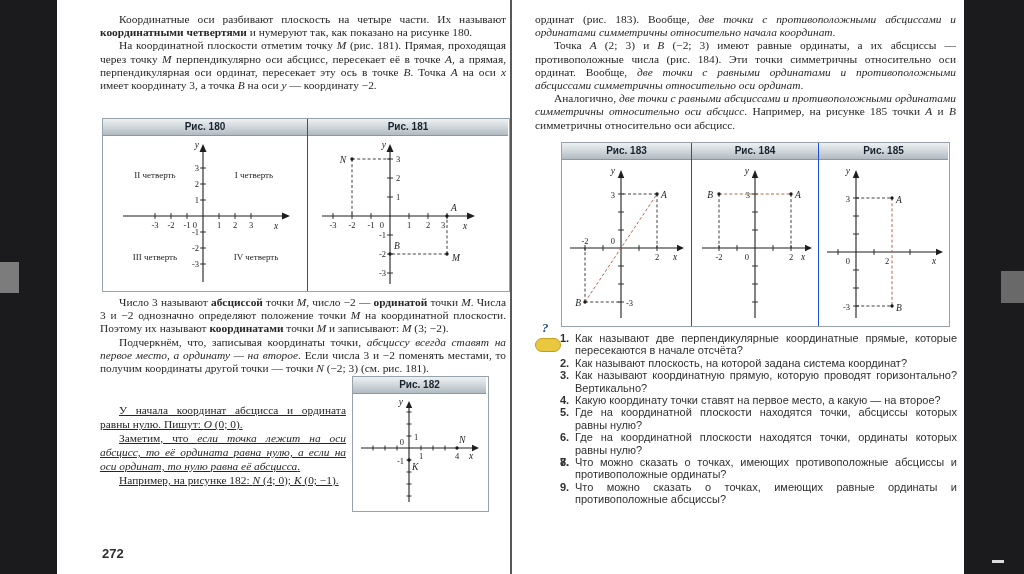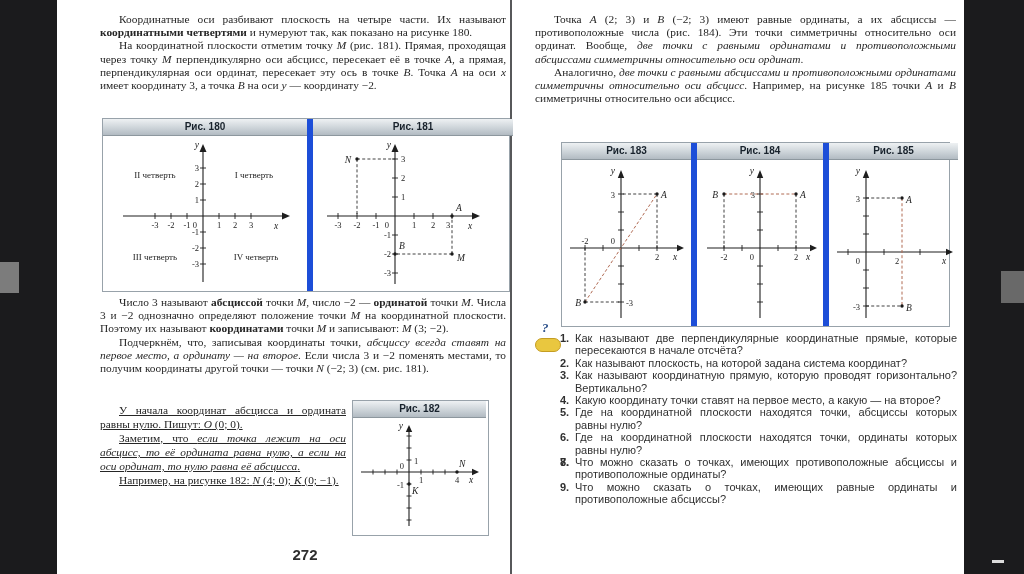--- a/index.html
+++ b/index.html
@@ -14,38 +14,38 @@
   .mini-dash{position:absolute;left:28px;top:560px;width:12px;height:3px;background:#dcdcdc;}
   .gutter{position:absolute;left:510px;top:0;width:2px;height:574px;background:#57585a;}
   
   .tblock{position:absolute;text-align:justify;font-size:11.4px;line-height:13.2px;}
   .tblock p{margin:0;text-indent:19px;}
   .tblock p.noindent{text-indent:0;}
   .smallcol{line-height:14px;text-decoration:underline;}
   
   .figbox{position:absolute;border:1px solid #98a2aa;background:#fff;display:flex;}
   .figpanel{position:relative;}
-  .figpanel + .figpanel{border-left:6px solid #1d4ed8;}
+  .figpanel + .figpanel{border-left:1px solid #1d4ed8;}
   .fighead{height:16px;line-height:16px;text-align:center;font-family:"Liberation Sans",sans-serif;
            font-weight:bold;font-size:10px;color:#18222c;border-bottom:1px solid #8d979e;
            background:linear-gradient(#eef1f3,#cdd4d9 55%,#b2bbc2);}
   .figpanel svg{display:block;}
   svg text{font-family:"Liberation Serif",serif;font-size:8.5px;fill:#1e1e1e;}
   svg text.var{font-style:italic;font-size:9.5px;}
   svg text.pt{font-style:italic;font-size:9.5px;}
   svg text.quad{font-size:9px;}
   .axis{stroke:#1e1e1e;stroke-width:1.1;}
   .tick{stroke:#1e1e1e;stroke-width:0.9;}
   .dash{stroke:#2a2a2a;stroke-width:0.9;stroke-dasharray:3,2.2;fill:none;}
   .rdash{stroke:#b06a52;stroke-width:1;stroke-dasharray:3,2.2;fill:none;}
   .dot{fill:#1a1a1a;}
   .arr{fill:#1e1e1e;}
   
   .pagenum{position:absolute;font-family:"Liberation Sans",sans-serif;font-weight:bold;
-           font-size:15px;color:#2e2e2e;text-align:center;}
+           font-size:13px;color:#2e2e2e;}
   
   .questions{position:absolute;font-family:"Liberation Sans",sans-serif;font-size:11px;
              line-height:12.4px;color:#303030;}
   .qlist{margin-left:27px;}
   .q{position:relative;padding-left:15px;text-align:justify;}
   .q .num{position:absolute;left:0;top:0;font-weight:bold;}
   .qbadge{position:absolute;left:2px;top:6px;width:24px;height:12px;background:#e9c73f;
           border:1px solid #c59d22;border-radius:7px;}
   .qmark{position:absolute;left:9px;top:-10px;font-family:"Liberation Serif",serif;
          font-weight:bold;font-style:italic;font-size:13px;color:#2d518b;}
@@ -168,21 +168,21 @@
     <p><span>Число 3 называют </span><span style="font-weight: bold;">абсциссой</span><span> точки </span><span style="font-style: italic;">M</span><span>, число −2 — </span><span style="font-weight: bold;">ординатой</span><span> точки </span><span style="font-style: italic;">M</span><span>. Числа 3 и −2 однозначно определяют положение точки </span><span style="font-style: italic;">M</span><span> на координатной плоскости. Поэтому их называют </span><span style="font-weight: bold;">координатами</span><span> точки </span><span style="font-style: italic;">M</span><span> и записывают: </span><span style="font-style: italic;">M</span><span> (3; −2).</span></p>
     <p><span>Подчеркнём, что, записывая координаты точки, </span><span style="font-style: italic;">абсциссу всегда ставят на первое место, а ординату — на второе</span><span>. Если числа 3 и −2 поменять местами, то получим координаты другой точки — точки </span><span style="font-style: italic;">N</span><span> (−2; 3) (см. рис. 181).</span></p>
   </div>
 
   <div class="tblock smallcol" style="left:100px;top:403px;width:246px;">
     <p><span>У начала координат абсцисса и ордината равны нулю. Пишут: </span><span style="font-style: italic;">O</span><span> (0; 0).</span></p>
     <p><span>Заметим, что </span><span style="font-style: italic;">если точка лежит на оси абсцисс, то её ордината равна нулю, а если на оси ординат, то нулю равна её абсцисса</span><span>.</span></p>
     <p><span>Например, на рисунке 182: </span><span style="font-style: italic;">N</span><span> (4; 0); </span><span style="font-style: italic;">K</span><span> (0; −1).</span></p>
   </div>
 
-  <div class="figbox" style="left:352px;top:400px;width:135px;height:134px;">
+  <div class="figbox" style="left:352px;top:376px;width:135px;height:134px;">
     <div class="figpanel" style="width:133px;">
       <div class="fighead">Рис. 182</div>
       <svg width="133" height="115" viewBox="0 0 133 115">
         <line class="axis" x1="8" y1="54" x2="120" y2="54"></line>
         <polygon class="arr" points="119,50.8 126,54 119,57.2"></polygon>
         <line class="axis" x1="56" y1="108" x2="56" y2="12"></line>
         <polygon class="arr" points="52.8,14 56,7 59.2,14"></polygon>
         <g class="tick">
           <line x1="20" y1="51.5" x2="20" y2="56.5"></line>
             <line x1="32" y1="51.5" x2="32" y2="56.5"></line>
@@ -209,20 +209,21 @@
         <text x="51" y="70" text-anchor="end">-1</text>
         <text class="pt" x="106" y="49">N</text>
         <text class="pt" x="59" y="76">K</text>
       </svg>
     </div>
   </div>
 
   <div class="pagenum" style="left:102px;top:546px;width:406px;">272</div>
 
   <div class="tblock" style="left:535px;top:13px;width:421px;">
+    <p class="noindent"><span>ординат (рис. 183). Вообще, </span><span style="font-style: italic;">две точки с противоположными абсциссами и ординатами симметричны относительно начала координат</span><span>.</span></p>
     <p><span>Точка </span><span style="font-style: italic;">A</span><span> (2; 3) и </span><span style="font-style: italic;">B</span><span> (−2; 3) имеют равные ординаты, а их абсциссы — противоположные числа (рис. 184). Эти точки симметричны относительно оси ординат. Вообще, </span><span style="font-style: italic;">две точки с равными ординатами и противоположными абсциссами симметричны относительно оси ординат</span><span>.</span></p>
     <p><span>Аналогично, </span><span style="font-style: italic;">две точки с равными абсциссами и противоположными ординатами симметричны относительно оси абсцисс</span><span>. Например, на рисунке 185 точки </span><span style="font-style: italic;">A</span><span> и </span><span style="font-style: italic;">B</span><span> симметричны относительно оси абсцисс.</span></p>
   </div>
 
   <div class="figbox" style="left:533px;top:142px;width:387px;height:183px;margin-left:28px;">
     <div class="figpanel" style="width:129px;">
       <div class="fighead">Рис. 183</div>
       <svg width="129" height="164" viewBox="0 0 129 164">
         <line class="axis" x1="8" y1="88" x2="116" y2="88"></line>
         <polygon class="arr" points="115,84.8 122,88 115,91.2"></polygon>

